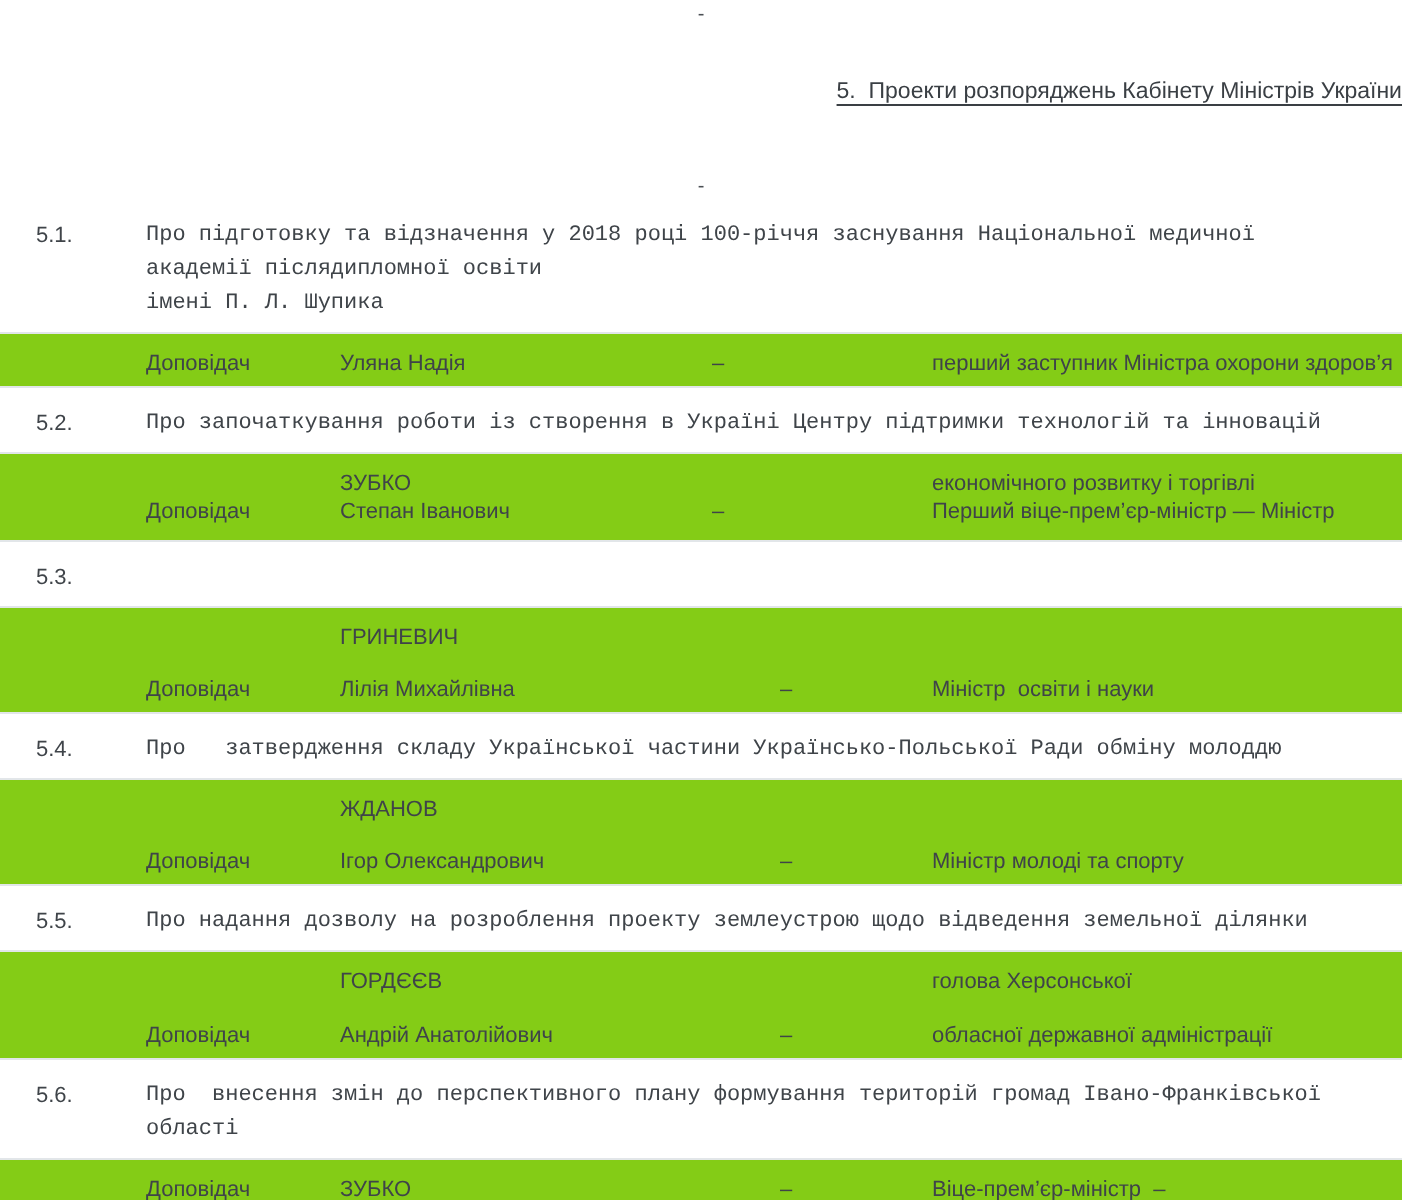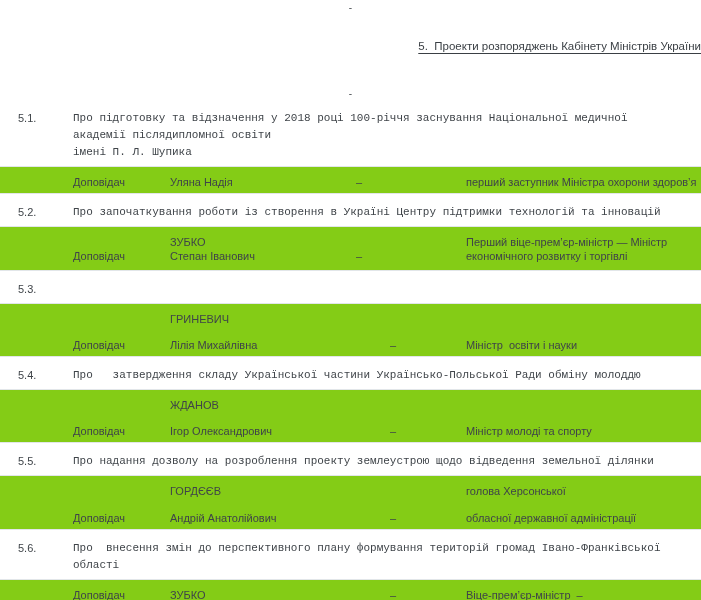--- a/index.html
+++ b/index.html
@@ -118,22 +118,22 @@
         <div class="desc">Про започаткування роботи із створення в Україні Центру підтримки технологій та інновацій</div>
       </div>
       <div class="speaker-row g0 dnear">
         <div class="col-label">Доповідач</div>
         <div class="col-name lines">
           <div>ЗУБКО</div>
           <div>Степан Іванович</div>
         </div>
         <div class="col-dash">–</div>
         <div class="col-pos lines">
+          <div>економічного розвитку і торгівлі</div>
           <div>Перший віце-прем’єр-міністр — Міністр</div>
-          <div>економічного розвитку і торгівлі</div>
 
         </div>
       </div>
     </section>
 
     <section class="item item-3">
       <div class="desc-row">
         <div class="num">5.3.</div>
       </div>
       <div class="speaker-row g12 dfar">

